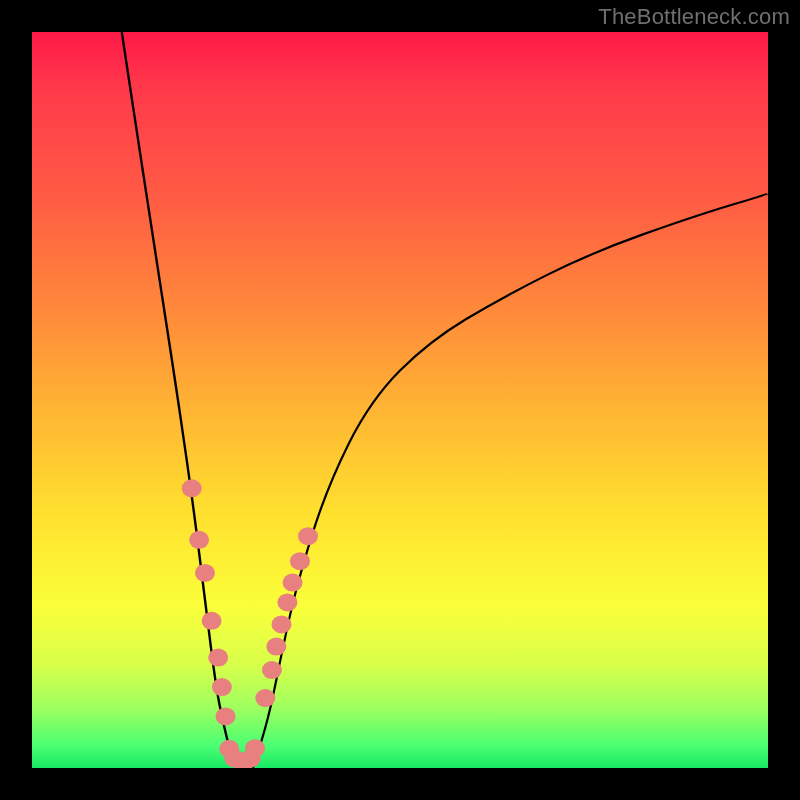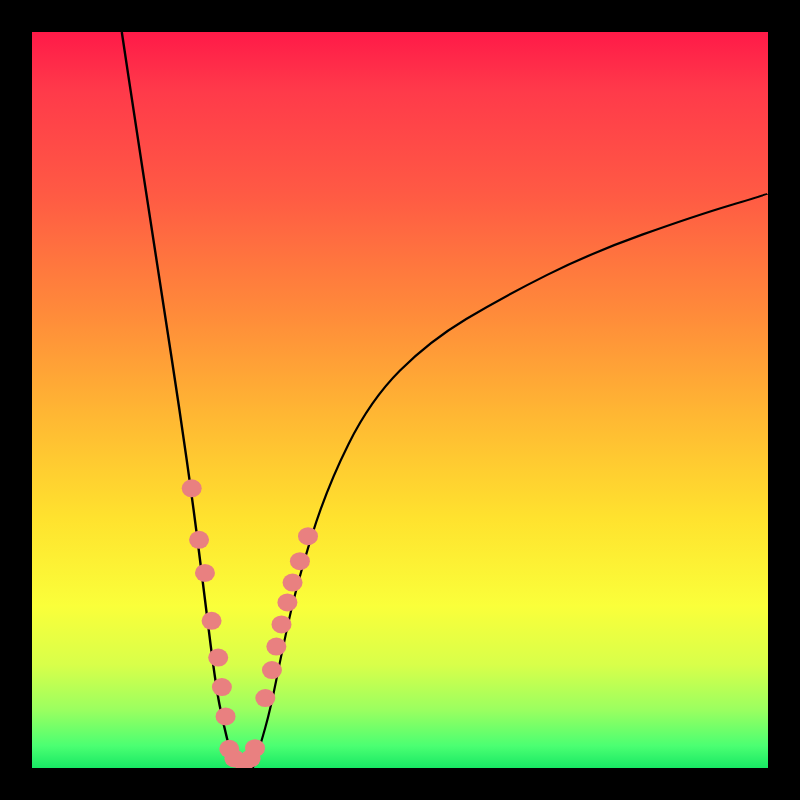--- a/index.html
+++ b/index.html
@@ -55,20 +55,21 @@
     left: 0;
     top: 0;
     width: 736px;
     height: 736px;
   }
 </style>
 </head>
 <body>
 
 <div class="frame">
+  <div class="watermark">TheBottleneck.com</div>
 
   <div class="plot">
     <svg class="curve" viewBox="0 0 736 736" preserveAspectRatio="none">
       <g>
         <path id="curve-left-path" fill="none" stroke="#000" stroke-width="2.4" d="M 89.792 0 Q 89.792 0 96.416 44.160000000000025 Q 103.04 88.32000000000005 110.4 136.16000000000003 Q 117.76 184 125.12 231.84 Q 132.48 279.68 139.84 327.52 Q 147.20000000000002 375.36 154.56 426.88 Q 161.92 478.40000000000003 167.808 526.24 Q 173.696 574.08 178.848 614.56 Q 184 655.04 187.68 673.44 Q 191.36 691.84 195.04000000000002 706.56 Q 198.72000000000003 721.28 202.40000000000003 728.64 T 206.08 736"></path>
       </g>
       <g>
         <path id="curve-right-path" fill="none" stroke="#000" stroke-width="2.2" d="M 220.79999999999998 736 Q 220.79999999999998 736 224.48 724.96 Q 228.16 713.92 233.312 695.52 Q 238.464 677.12 244.352 647.6800000000001 Q 250.24 618.24 257.6 585.12 Q 264.96 552 279.68 504.15999999999997 Q 294.40000000000003 456.32 316.48 412.15999999999997 Q 338.56 368 368 338.56 Q 397.44000000000005 309.12 434.24 287.03999999999996 Q 471.04 264.96 515.2 242.88000000000002 Q 559.36 220.80000000000007 610.88 202.40000000000003 Q 662.4 184 699.2 172.95999999999998 T 736 161.91999999999996"></path>
       </g>
       <g id="markers">

